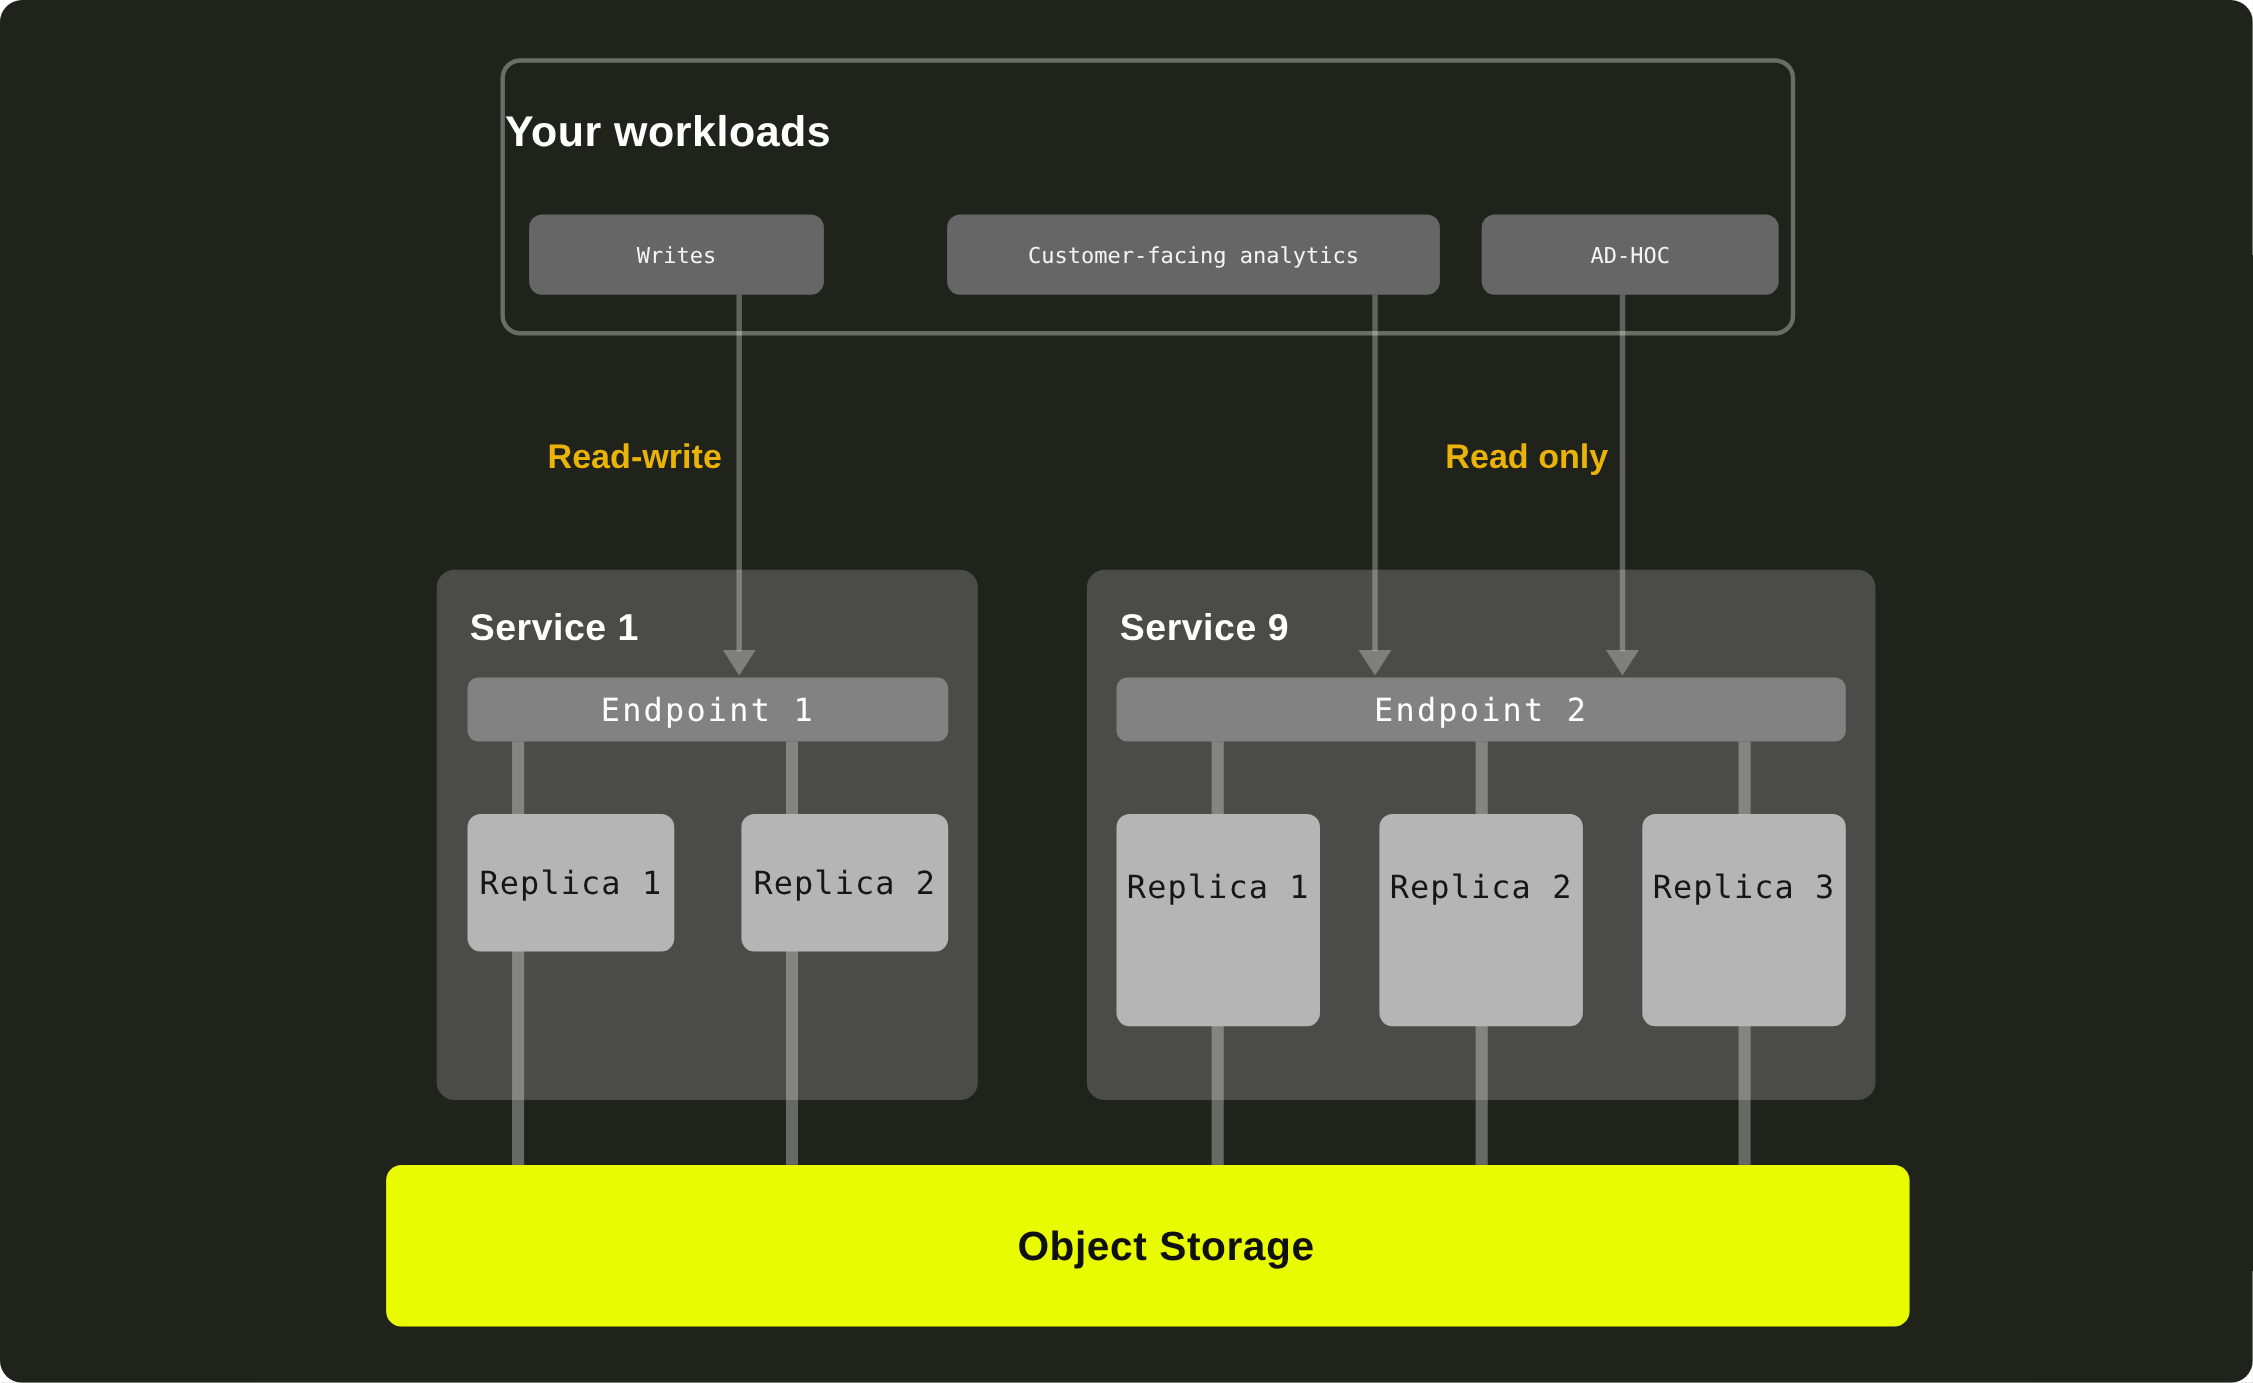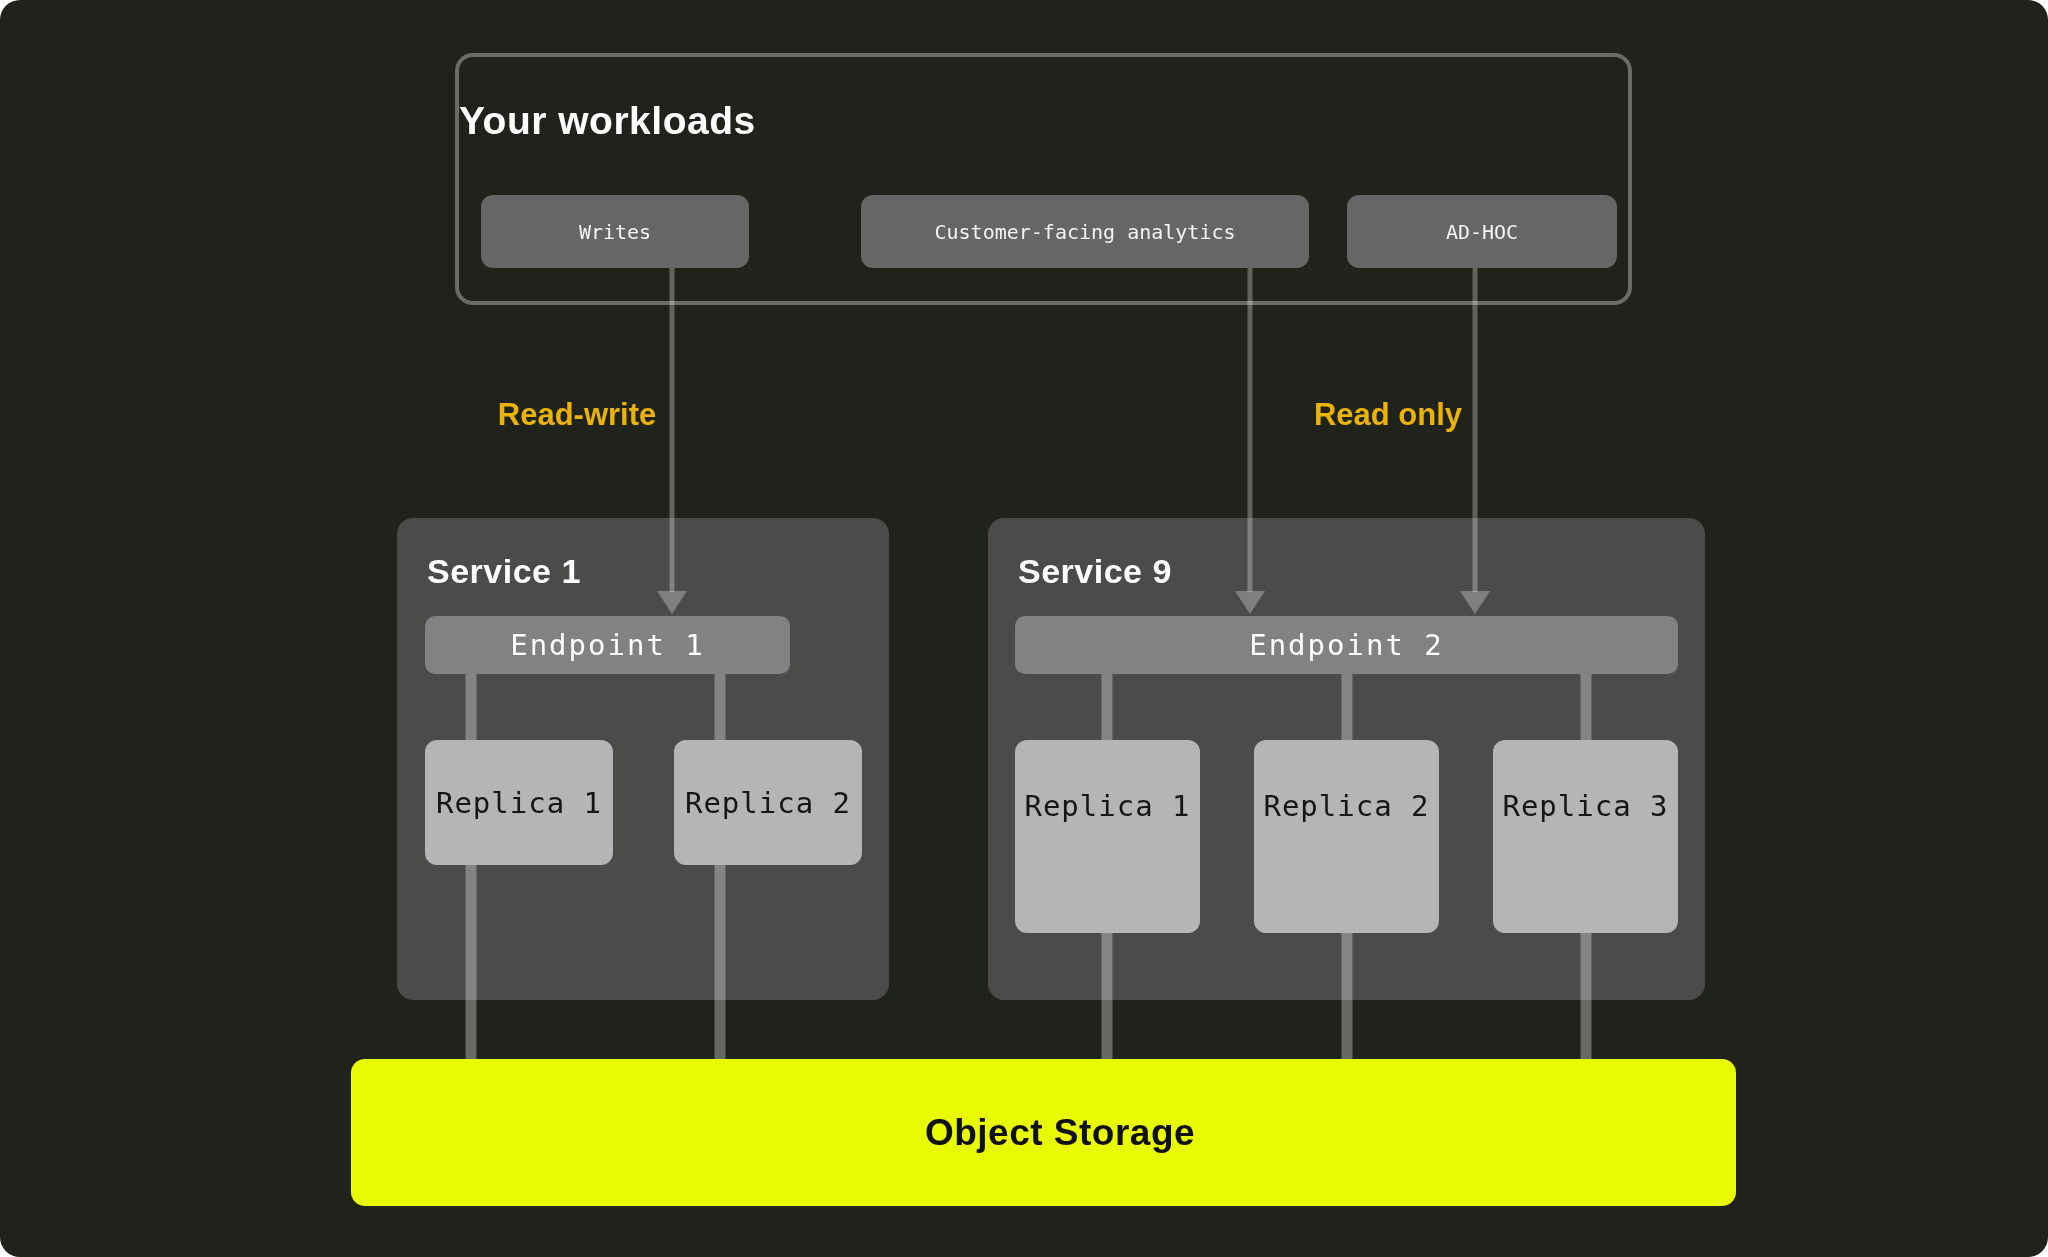--- a/index.html
+++ b/index.html
@@ -44,21 +44,21 @@
   .service-2{left:988px;width:717px;}
   .service-title{
     position:relative;z-index:2;margin:34px 0 0 30px;
     color:#ffffff;font-size:34px;font-weight:bold;letter-spacing:.5px;
   }
   .endpoint{
     position:absolute;z-index:2;top:98px;height:58px;background:#828282;border-radius:10px;
     display:flex;align-items:center;justify-content:center;
     font-family:"DejaVu Sans Mono", monospace;font-size:29px;color:#ffffff;letter-spacing:2px;
   }
-  .service-1 .endpoint{left:28px;width:365px;}
+  .service-1 .endpoint{left:28px;width:437px;}
   .service-2 .endpoint{left:27px;width:663px;}
   .replica{
     position:absolute;z-index:2;top:222px;background:#b5b5b5;border-radius:12px;
     display:flex;justify-content:center;box-sizing:border-box;
     font-family:"DejaVu Sans Mono", monospace;font-size:29px;color:#161616;letter-spacing:1px;
   }
   .service-1 .replica{height:125px;width:188px;align-items:center;}
   .service-2 .replica{height:193px;width:185px;align-items:flex-start;padding-top:49px;}
   .s1-r1{left:28px;}  .s1-r2{left:277px;}
   .s2-r1{left:27px;}  .s2-r2{left:266px;}  .s2-r3{left:505px;}

